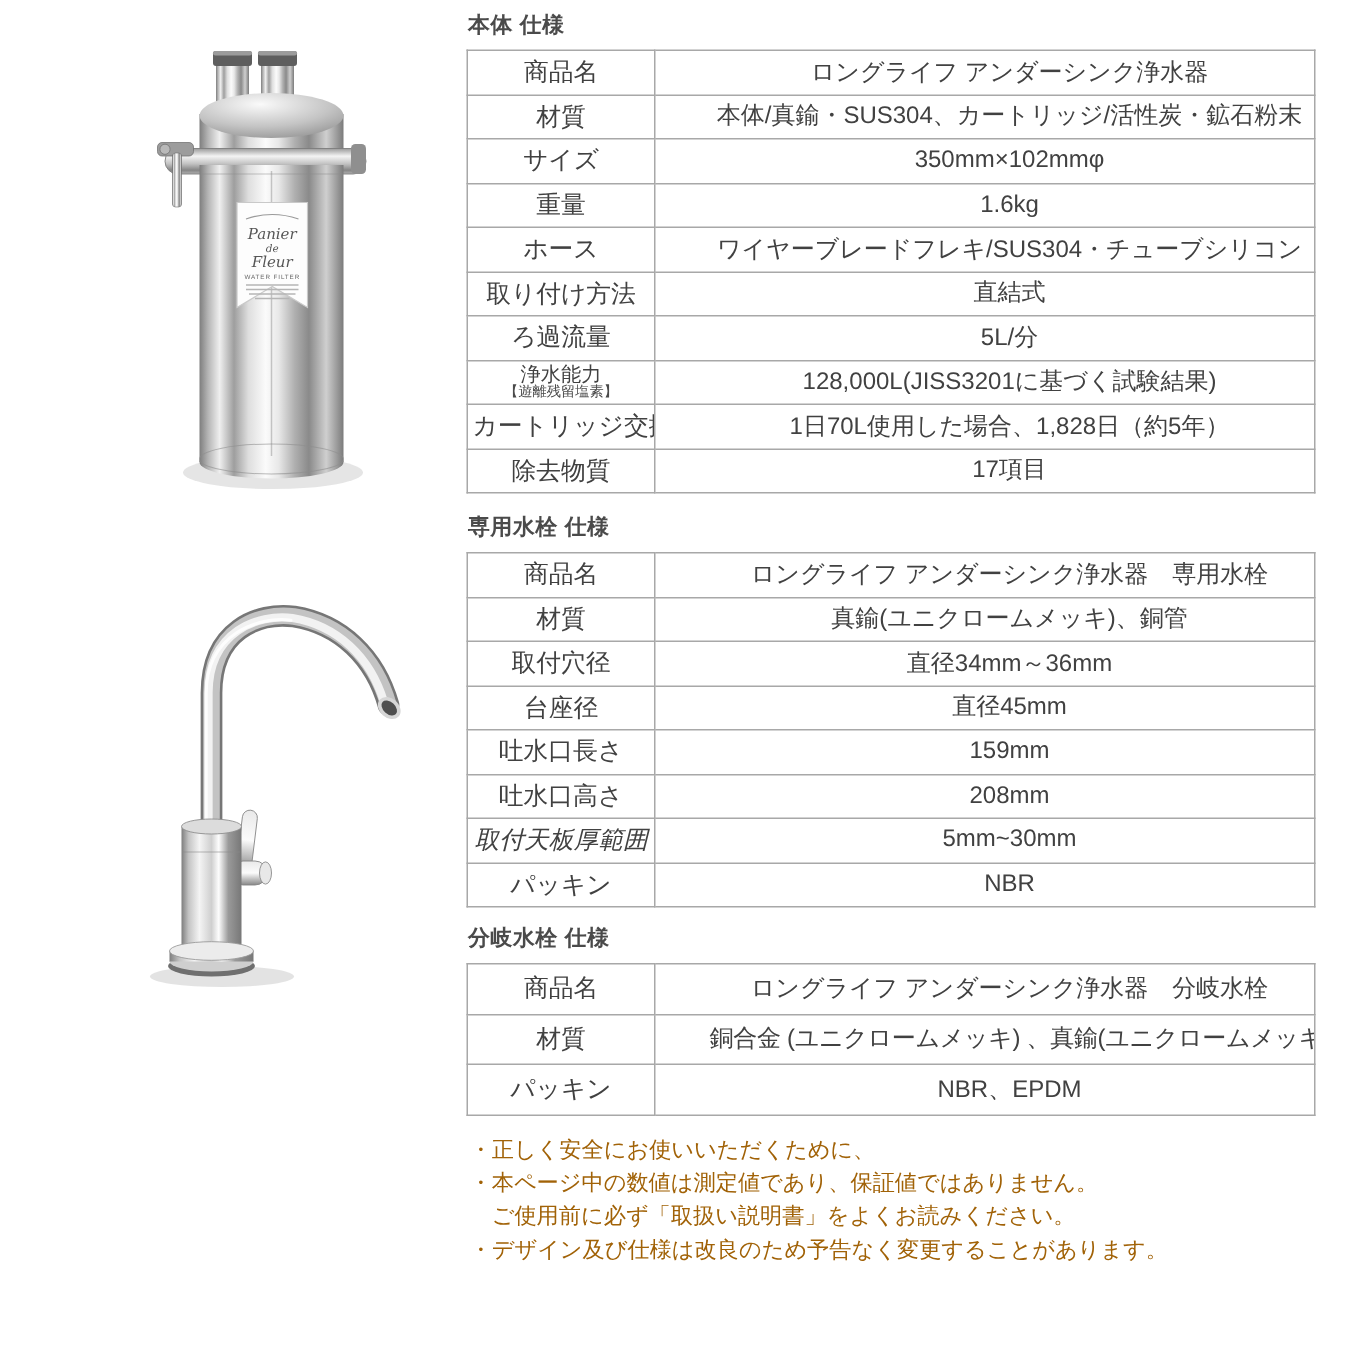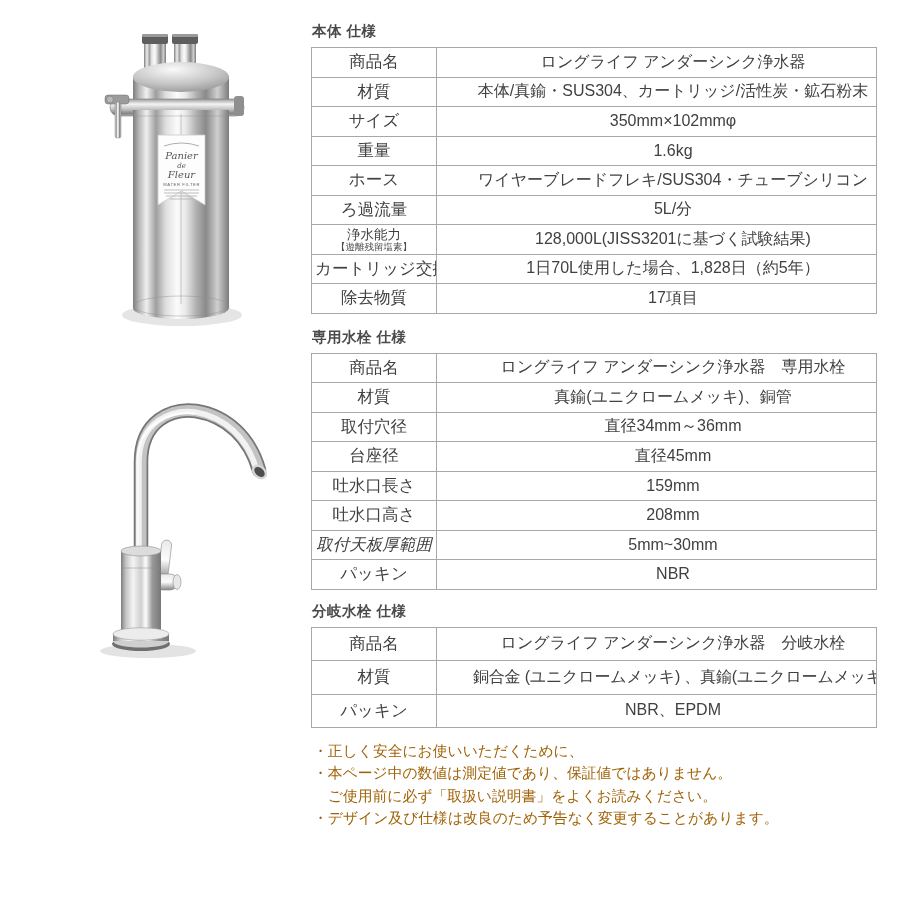--- a/index.html
+++ b/index.html
@@ -9,21 +9,21 @@
     color:#414141;position:relative;overflow:hidden;
   }
   .canvas{position:absolute;left:0;top:0;width:900px;height:900px;background:#fff;}
 
   
   .photo{position:absolute;}
   #filter-photo{left:58px;top:22px;}
   #faucet-photo{left:68px;top:398px;}
 
   
-  .specs{position:absolute;left:311px;top:22px;width:480px;}
+  .specs{position:absolute;left:311px;top:8px;width:480px;}
   .section-title{
     font-size:14.5px;line-height:18px;color:#4a4a4a;
     margin:0 0 7px 1px;letter-spacing:.5px;
   }
   table.spec{border-collapse:collapse;width:566px;table-layout:fixed;}
   table.spec th,table.spec td{
     border:1px solid #a8a8a8;text-align:center;vertical-align:middle;
     font-weight:normal;padding:1px 3px;color:#414141;white-space:nowrap;
     overflow:hidden;
   }
@@ -205,20 +205,24 @@
           </tr>
           <tr>
             <th>重量</th>
             <td>1.6kg</td>
           </tr>
           <tr>
             <th>ホース</th>
             <td class="v-md">ワイヤーブレードフレキ/SUS304・チューブシリコン</td>
           </tr>
           <tr>
+            <th>取り付け方法</th>
+            <td>直結式</td>
+          </tr>
+          <tr>
             <th>ろ過流量</th>
             <td>5L/分</td>
           </tr>
           <tr>
             <th>
               <span class="lbl-main">浄水能力</span>
               <span class="lbl-sub">【遊離残留塩素】</span>
             </th>
             <td>128,000L(JISS3201に基づく試験結果)</td>
           </tr>

